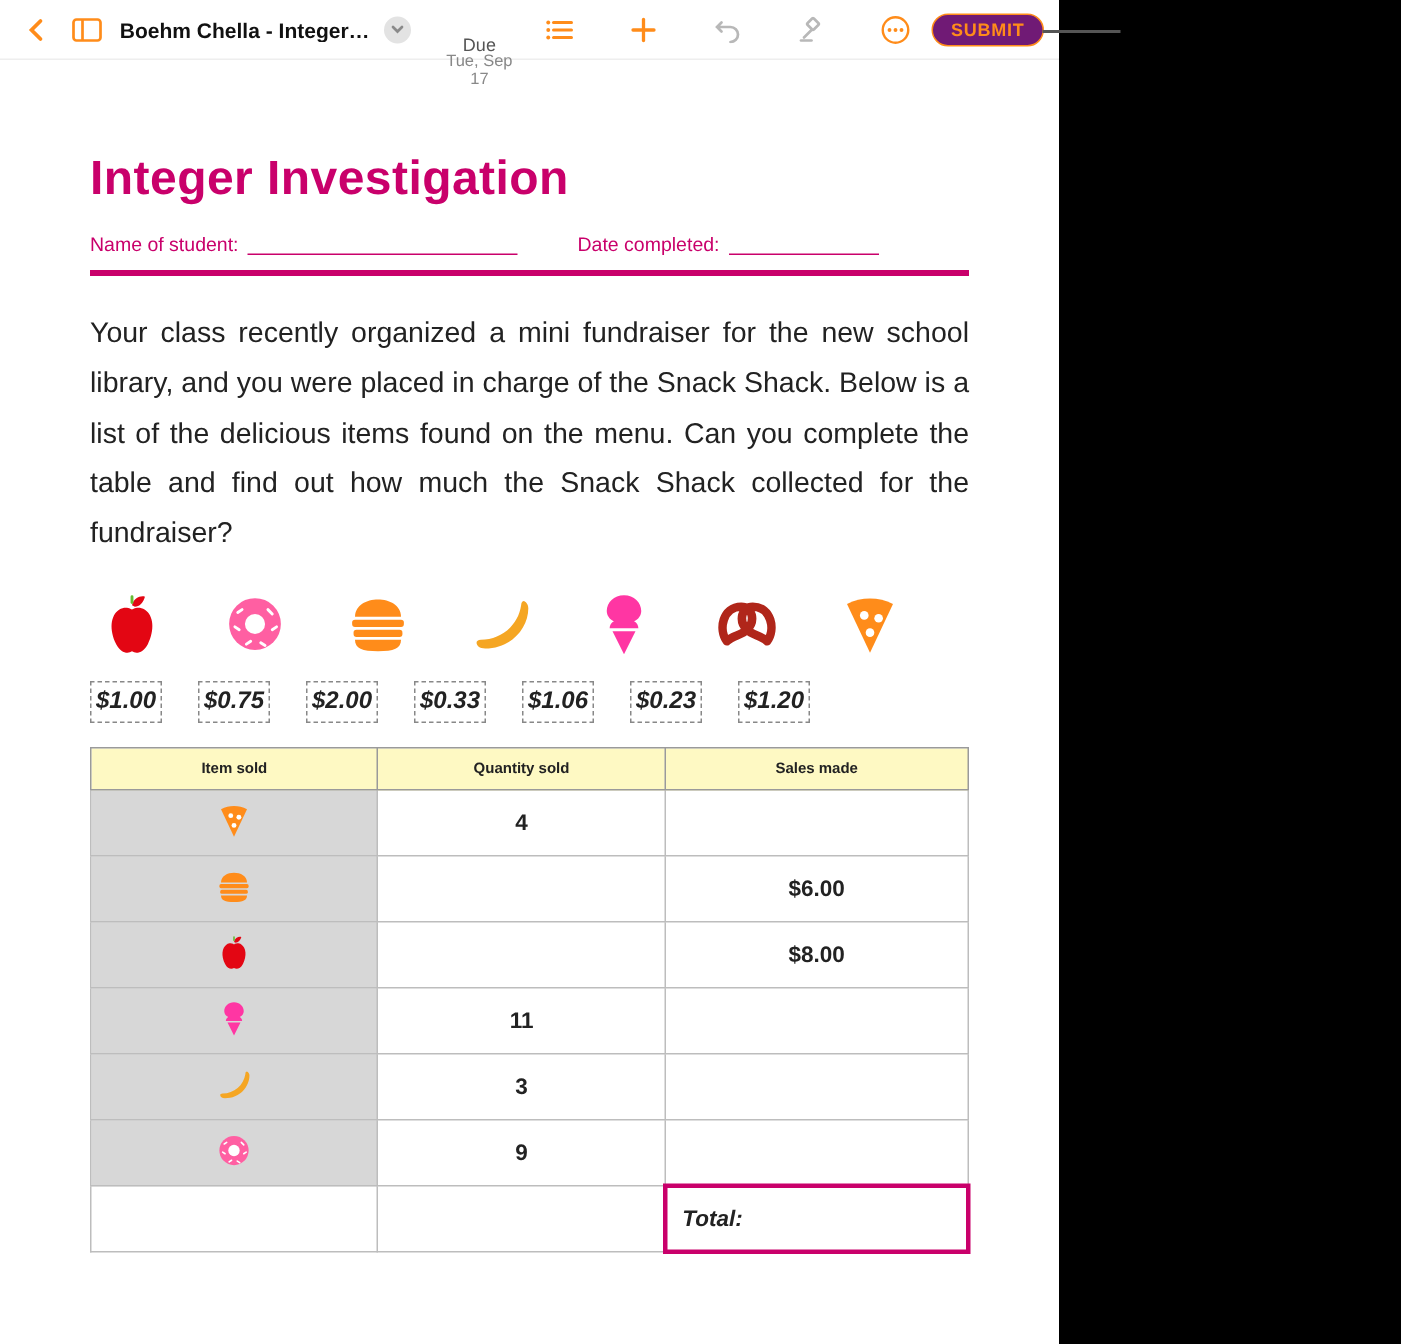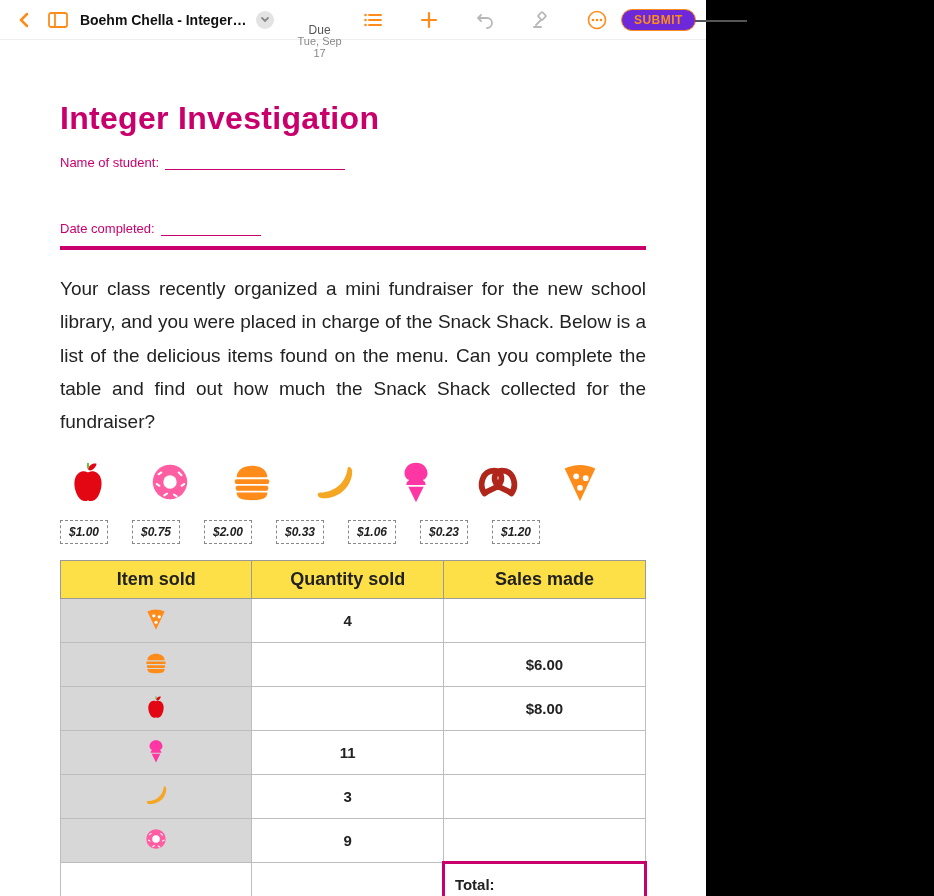--- a/index.html
+++ b/index.html
@@ -73,46 +73,45 @@
   .due-block .d2 { font-size: 11px; color:#888;}
   .tb-gap { width: 16px; }
   .submit-btn {
     border: 1.5px solid #ff8c1a;
     color: #ff8c1a;
     border-radius: 14px;
     font-size: 12px;
     font-weight: 700;
     padding: 3px 12px;
     letter-spacing: 0.5px;
-    background: #6d28d9;
+    background: #701a75;
     margin-left: 4px;
   }
   
   .page {
     flex: 1;
     padding: 60px 60px 20px 60px;
     overflow: hidden;
     color: #222;
   }
   .doc-title {
     color: #c9006b;
     font-size: 32px;
     font-weight: 800;
     letter-spacing: 0.3px;
     margin-bottom: 18px;
     font-family: "Avenir Next", "Futura", -apple-system, Arial, sans-serif;
   }
   .form-line {
     display: flex;
-    gap: 51px;
+    gap: 40px;
     font-size: 13px;
     color: #c9006b;
     margin-bottom: 10px;
     font-family: "Avenir Next", "Futura", -apple-system, Arial, sans-serif;
-    flex-direction: column;
   }
   .form-item { display: flex; align-items: flex-end; gap: 6px; }
   .blank {
     border-bottom: 1px solid #c9006b;
     display: inline-block;
     height: 14px;
   }
   .blank.w1 { width: 180px; }
   .blank.w2 { width: 100px; }
   .rule {
@@ -137,57 +136,58 @@
   }
   .food-ico { width: 48px; height: 48px; display:flex; align-items:center; justify-content:center; }
   .prices-row {
     display: flex;
     gap: 24px;
     padding-left: 0px;
     margin-bottom: 16px;
   }
   .price-box {
     border: 1px dashed #888;
-    font-size: 12px;
+    font-size: 16px;
     font-style: italic;
     font-weight: 600;
     padding: 4px 0;
     width: 48px;
     text-align: center;
     font-family: "Avenir Next", -apple-system, Arial, sans-serif;
   }
   
   .tbl {
     width: 100%;
     border-collapse: collapse;
     font-family: "Avenir Next", -apple-system, Arial, sans-serif;
   }
   .tbl th {
-    background: #fde047;
-    font-size: 18px;
+    background: #fef9c3;
+    font-size: 10px;
     font-weight: 700;
     padding: 8px 4px;
     border: 1px solid #9a9a9a;
   }
   .tbl td {
     border: 1px solid #bdbdbd;
     height: 44px;
     text-align: center;
     font-size: 15px;
     font-weight: 700;
     vertical-align: middle;
   }
   .tbl td.itemcell {
     background: #d7d7d7;
     width: 180px;
   }
   .tbl td.qty { width: 180px; }
   .tbl td.sales { width: 190px; }
   .tbl tr.total-row td {
     background: #fff;
+    font-style: italic;
   }
   .total-cell {
     position: relative;
     text-align: left !important;
     padding-left: 12px;
   }
   .total-cell-inner {
     position: absolute;
     inset: -2px;
     border: 3px solid #c9006b;

